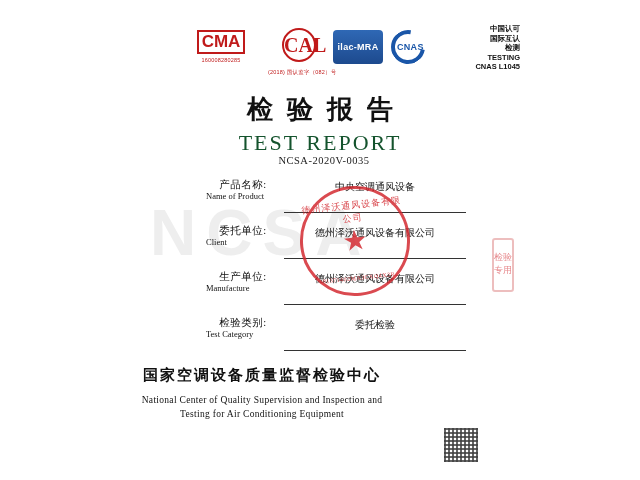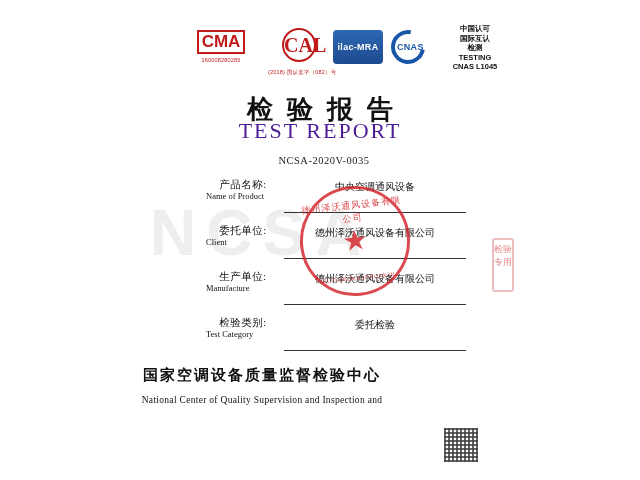--- a/index.html
+++ b/index.html
@@ -30,21 +30,21 @@
     height: 62px;
   }
   .logo {
     position: absolute;
     text-align: center;
   }
   .logo-cma { left: 190px; top: 18px; width: 62px; }
   .logo-cal { left: 268px; top: 16px; width: 62px; }
   .logo-ilac { left: 330px; top: 18px; width: 56px; }
   .logo-cnas { left: 388px; top: 18px; width: 58px; }
-  .logo-text { left: 430px; top: 12px; width: 90px; text-align: center; }
+  .logo-text { left: 430px; top: 12px; width: 90px; text-align: right; }
 
   .cma-mark {
     font-family: "Liberation Sans", sans-serif;
     font-weight: bold;
     font-size: 17px;
     letter-spacing: 0px;
     color: #c01a1a;
     border: 2px solid #c01a1a;
     border-radius: 0;
     display: inline-block;
@@ -134,28 +134,28 @@
     text-align: center;
     font-family: "Liberation Serif", serif;
     font-size: 26px;
     font-weight: bold;
     letter-spacing: 14px;
     text-indent: 14px;
     color: #111;
   }
   .title-en {
     position: absolute;
-    top: 118px;
+    top: 130px;
     left: 0;
     width: 640px;
     text-align: center;
     font-family: "Liberation Serif", serif;
     font-size: 22px;
     letter-spacing: 2px;
-    color: #4c1d95;
+    color: #14532d;
   }
   .report-no {
     position: absolute;
     top: 155px;
     left: 4px;
     width: 640px;
     text-align: center;
     font-family: "Liberation Serif", serif;
     font-size: 10.5px;
     letter-spacing: 0.5px;
@@ -271,21 +271,21 @@
     width: 22px;
     height: 54px;
     border: 2px solid #e08a8a;
     border-radius: 3px;
     opacity: 0.55;
     text-align: right;
     font-family: "Liberation Serif", serif;
     font-size: 9px;
     line-height: 13px;
     color: #d2232a;
-    padding-top: 3px;
+    padding-top: 11px;
     box-sizing: border-box;
   }
 
   
   .footer {
     position: absolute;
     top: 366px;
     left: 0;
     width: 524px;
     text-align: center;
@@ -412,17 +412,18 @@
     <div class="arc-text">德州泽沃通风设备有限公司</div>
     <div class="star">★</div>
     <div class="bottom-text">91371402MA3CXQ4X2R</div>
   </div>
 
   <div class="seal-side">检验专用</div>
 
   <div class="footer">
     <div class="org-cn">国家空调设备质量监督检验中心</div>
     <div class="org-en1">National Center of Quality Supervision and Inspection and</div>
+    <div class="org-en2">Testing for Air Conditioning Equipment</div>
   </div>
 
   <div class="qr"></div>
 
 </div>
 
 </body></html>

